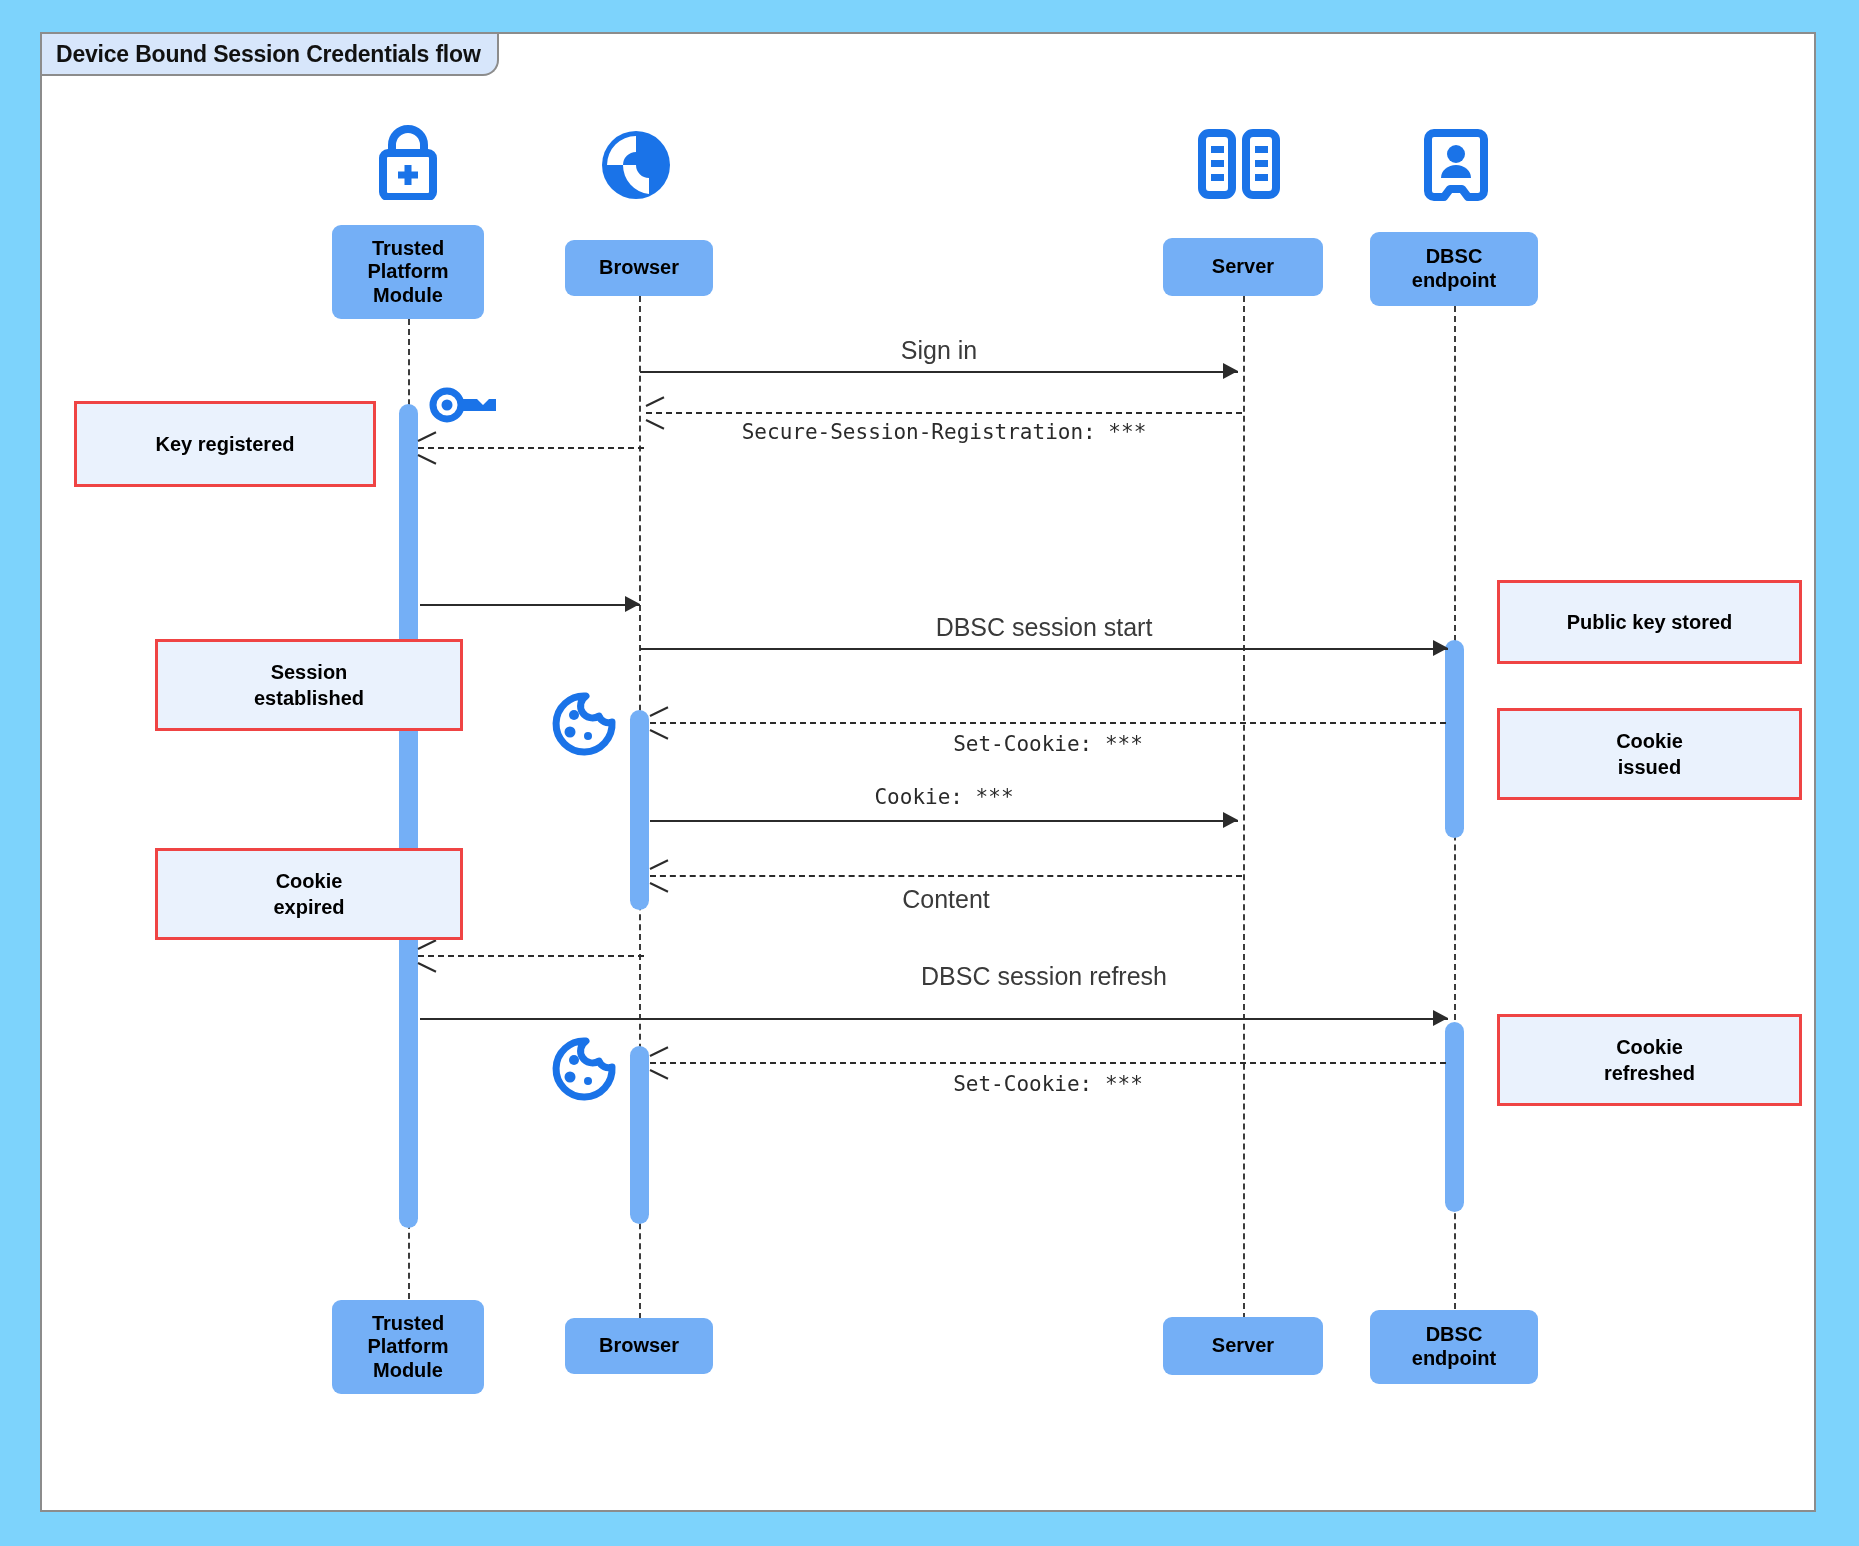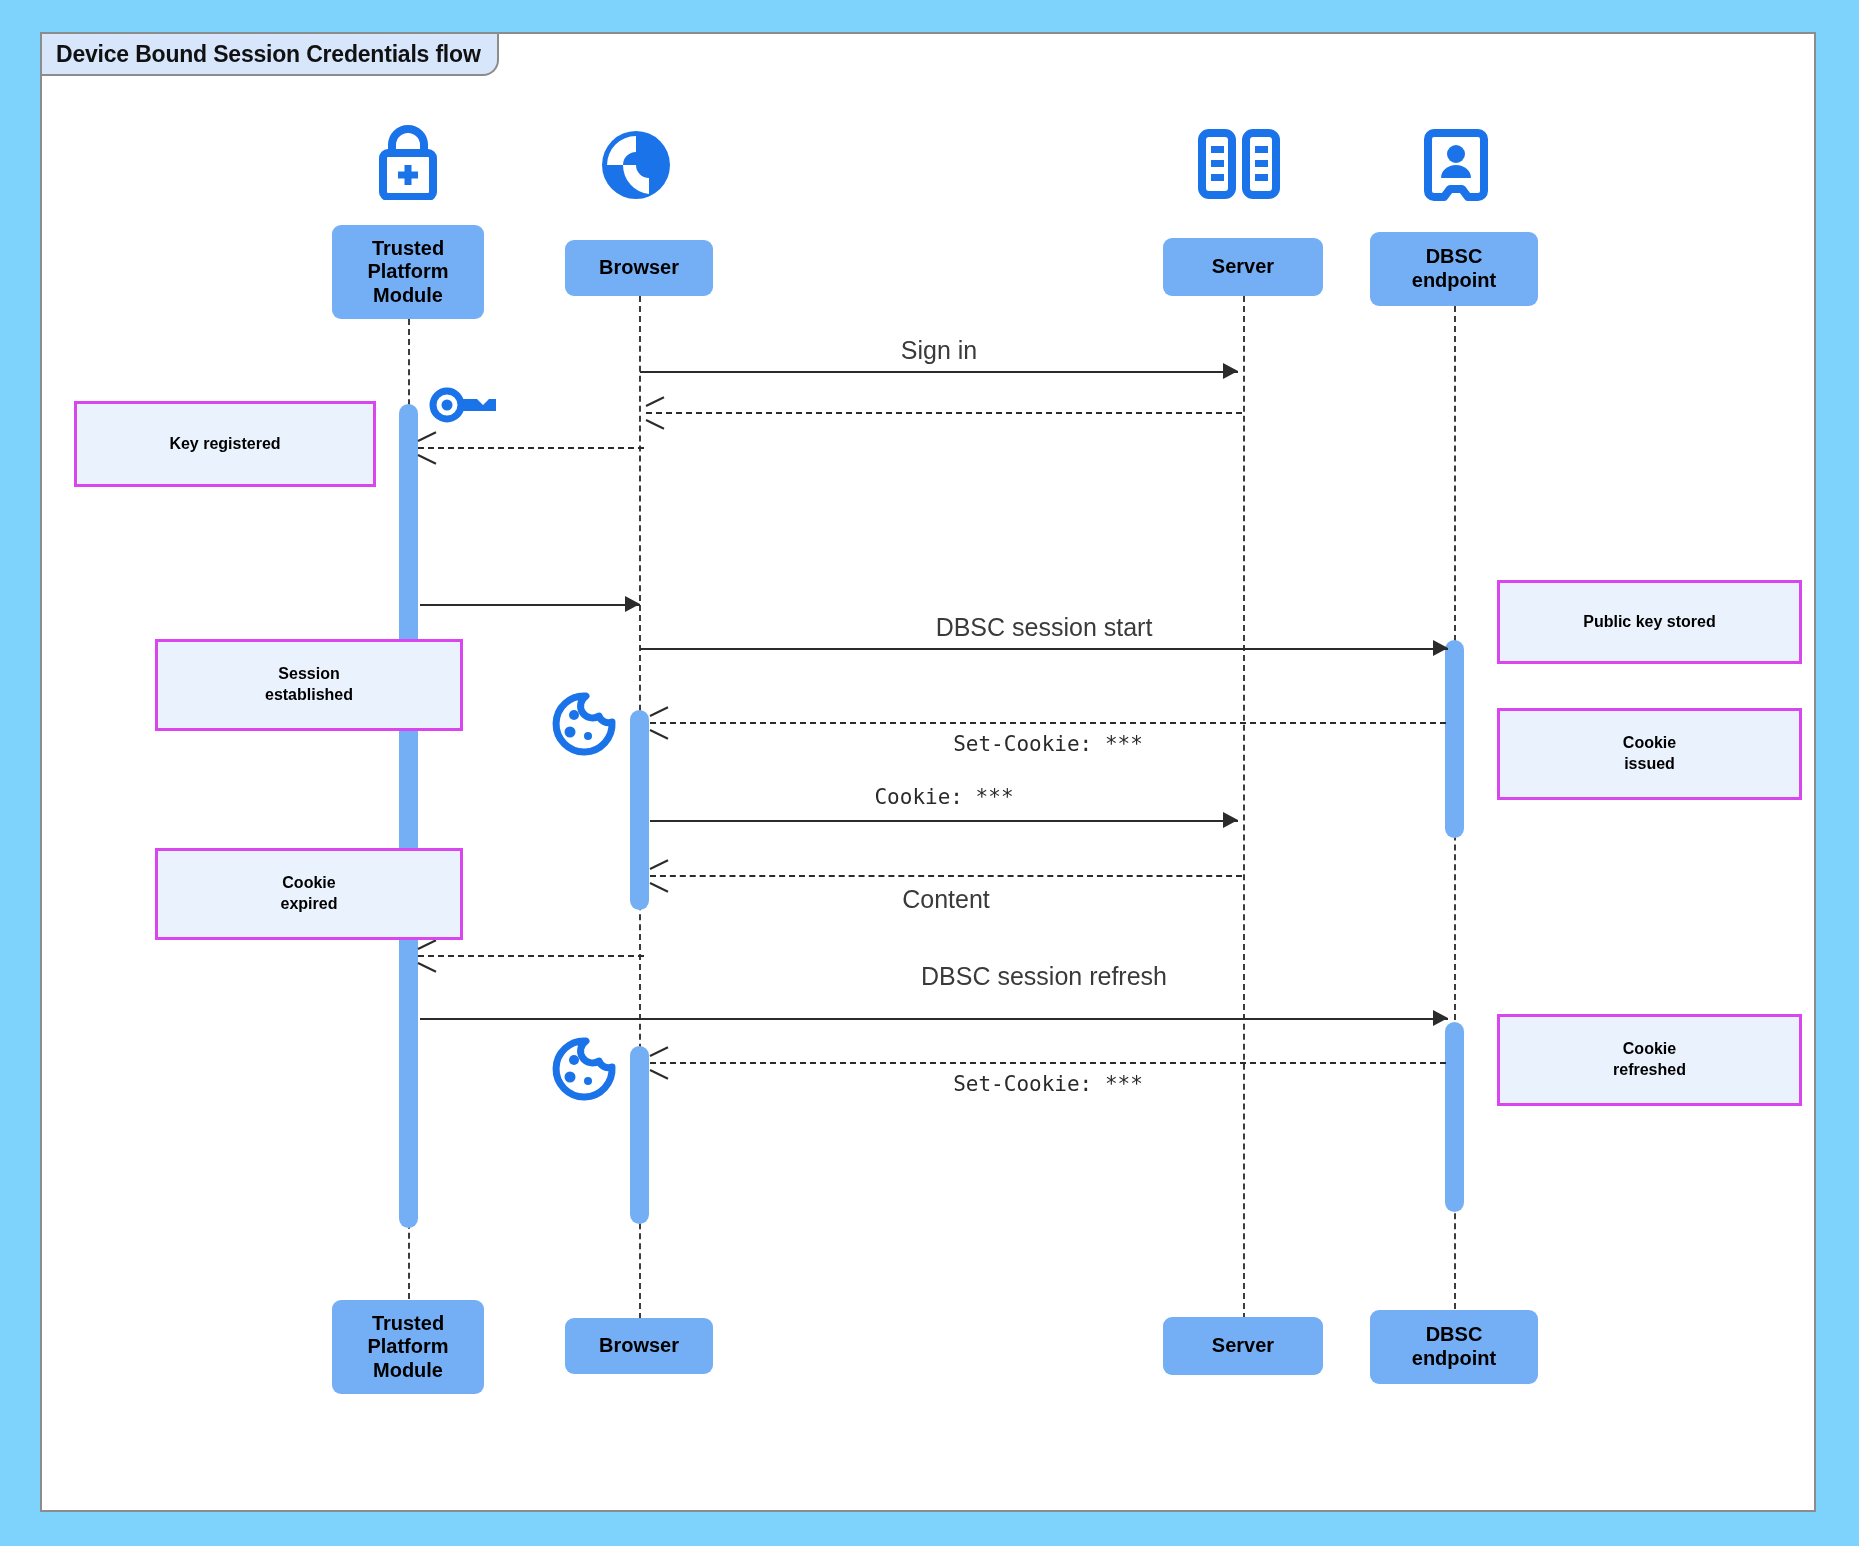--- a/index.html
+++ b/index.html
@@ -21,23 +21,23 @@
         font-weight:bold;font-size:20px;color:#000;line-height:1.18;
         box-sizing:border-box;padding:4px 10px;}
 
   
   .lifeline{position:absolute;width:0;border-left:2px dashed #3c3c3c;}
 
   
   .act{position:absolute;width:19px;background:#74aff6;border-radius:10px;}
 
   
-  .note{position:absolute;background:#eaf2fd;border:3px solid #d946ef;
+  .note{position:absolute;background:#eaf2fd;border:3px solid #ef4444;
         box-sizing:border-box;display:flex;align-items:center;justify-content:center;
-        text-align:center;font-weight:bold;font-size:16px;color:#000;line-height:1.3;}
+        text-align:center;font-weight:bold;font-size:20px;color:#000;line-height:1.3;}
 
   
   .msg{position:absolute;height:0;}
   .msg .ln{position:absolute;left:0;top:0;width:100%;border-top:2px solid #2b2b2b;}
   .msg.dashed .ln{border-top:2px dashed #2b2b2b;}
   .arrow{position:absolute;width:0;height:0;}
   .arrow.right{border-top:8px solid transparent;border-bottom:8px solid transparent;
                border-left:15px solid #2b2b2b;top:-8px;}
   .arrow.open-left{top:-11px;left:0;width:16px;height:22px;}
   .arrow.open-left::before,.arrow.open-left::after{content:"";position:absolute;left:0;
@@ -159,20 +159,21 @@
   <div class="msg" style="left:640px;top:371px;width:598px;">
     <div class="ln"></div>
       <div class="arrow right" style="left:583px;"></div>
   </div>
   <div class="mlabel" style="left:640px;top:336px;width:598px;">Sign in</div>
 
   <div class="msg dashed" style="left:646px;top:412px;width:596px;">
     <div class="ln"></div>
       <div class="arrow open-left" style="left:0px;"></div>
   </div>
+  <div class="mlabel mono" style="left:646px;top:420px;width:596px;">Secure-Session-Registration: ***</div>
 
   <div class="msg dashed" style="left:418px;top:447px;width:226px;">
     <div class="ln"></div>
       <div class="arrow open-left" style="left:0px;"></div>
   </div>
 
   <div class="msg" style="left:420px;top:604px;width:220px;">
     <div class="ln"></div>
       <div class="arrow right" style="left:205px;"></div>
   </div>

